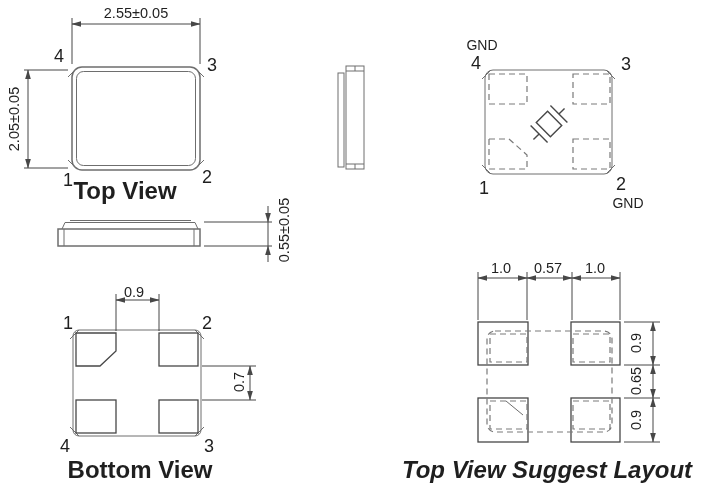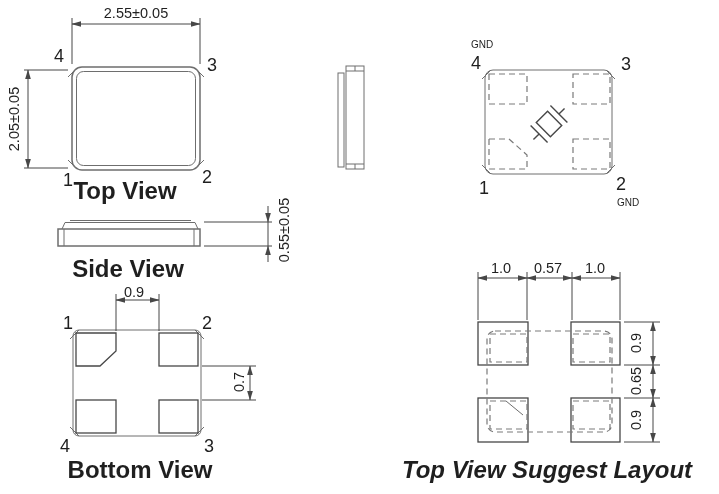--- a/index.html
+++ b/index.html
@@ -18,21 +18,21 @@
   .ln   { stroke:var(--line-body); fill:none; stroke-width:1.5; }
   .ln2  { stroke:var(--line-body); fill:none; stroke-width:1; }
   .pad  { stroke:var(--line-dim);  fill:none; stroke-width:1.3; }
   .dim  { stroke:var(--line-dim);  fill:none; stroke-width:1; }
   .dash { stroke:var(--line-dash); fill:none; stroke-width:1.2; stroke-dasharray:6 4; }
   .sym  { stroke:var(--line-dim);  fill:none; stroke-width:1.4; }
   .txt  { position:absolute; transform:translate(-50%,-50%); font-size:14.5px;
           white-space:nowrap; line-height:1; }
   .txt.v   { transform:translate(-50%,-50%) rotate(-90deg); }
   .txt.pin { font-size:18px; }
-  .txt.gnd { font-size:10px; }
+  .txt.gnd { font-size:14px; }
   .txt.title { font-weight:bold; font-size:24px; }
 </style>
 </head>
 <body>
 
 <div class="stage">
 
   <svg class="linework" width="719" height="494" viewBox="0 0 719 494">
     <defs>
       <marker id="arr" viewBox="0 0 10 6" refX="9.5" refY="3" markerWidth="9.5" markerHeight="5.7" orient="auto-start-reverse">
@@ -148,21 +148,20 @@
   </svg>
 
   <span class="txt" style="left:136px; top:13px;">2.55±0.05</span>
   <span class="txt v" style="left:14px; top:119px;">2.05±0.05</span>
   <span class="txt pin" style="left:59px;  top:56px;">4</span>
   <span class="txt pin" style="left:212px; top:65px;">3</span>
   <span class="txt pin" style="left:68px;  top:180px;">1</span>
   <span class="txt pin" style="left:207px; top:177px;">2</span>
   <span class="txt title" style="left:125px; top:191px;">Top View</span>
 
-  <span class="txt title" style="left:128px; top:269px;">Side View</span>
   <span class="txt v" style="left:284px; top:230px;">0.55±0.05</span>
 
   <span class="txt" style="left:134px; top:292px;">0.9</span>
   <span class="txt v" style="left:239px; top:382px;">0.7</span>
   <span class="txt pin" style="left:68px;  top:323px;">1</span>
   <span class="txt pin" style="left:207px; top:323px;">2</span>
   <span class="txt pin" style="left:65px;  top:446px;">4</span>
   <span class="txt pin" style="left:209px; top:446px;">3</span>
   <span class="txt title" style="left:140px; top:470px;">Bottom View</span>
 

